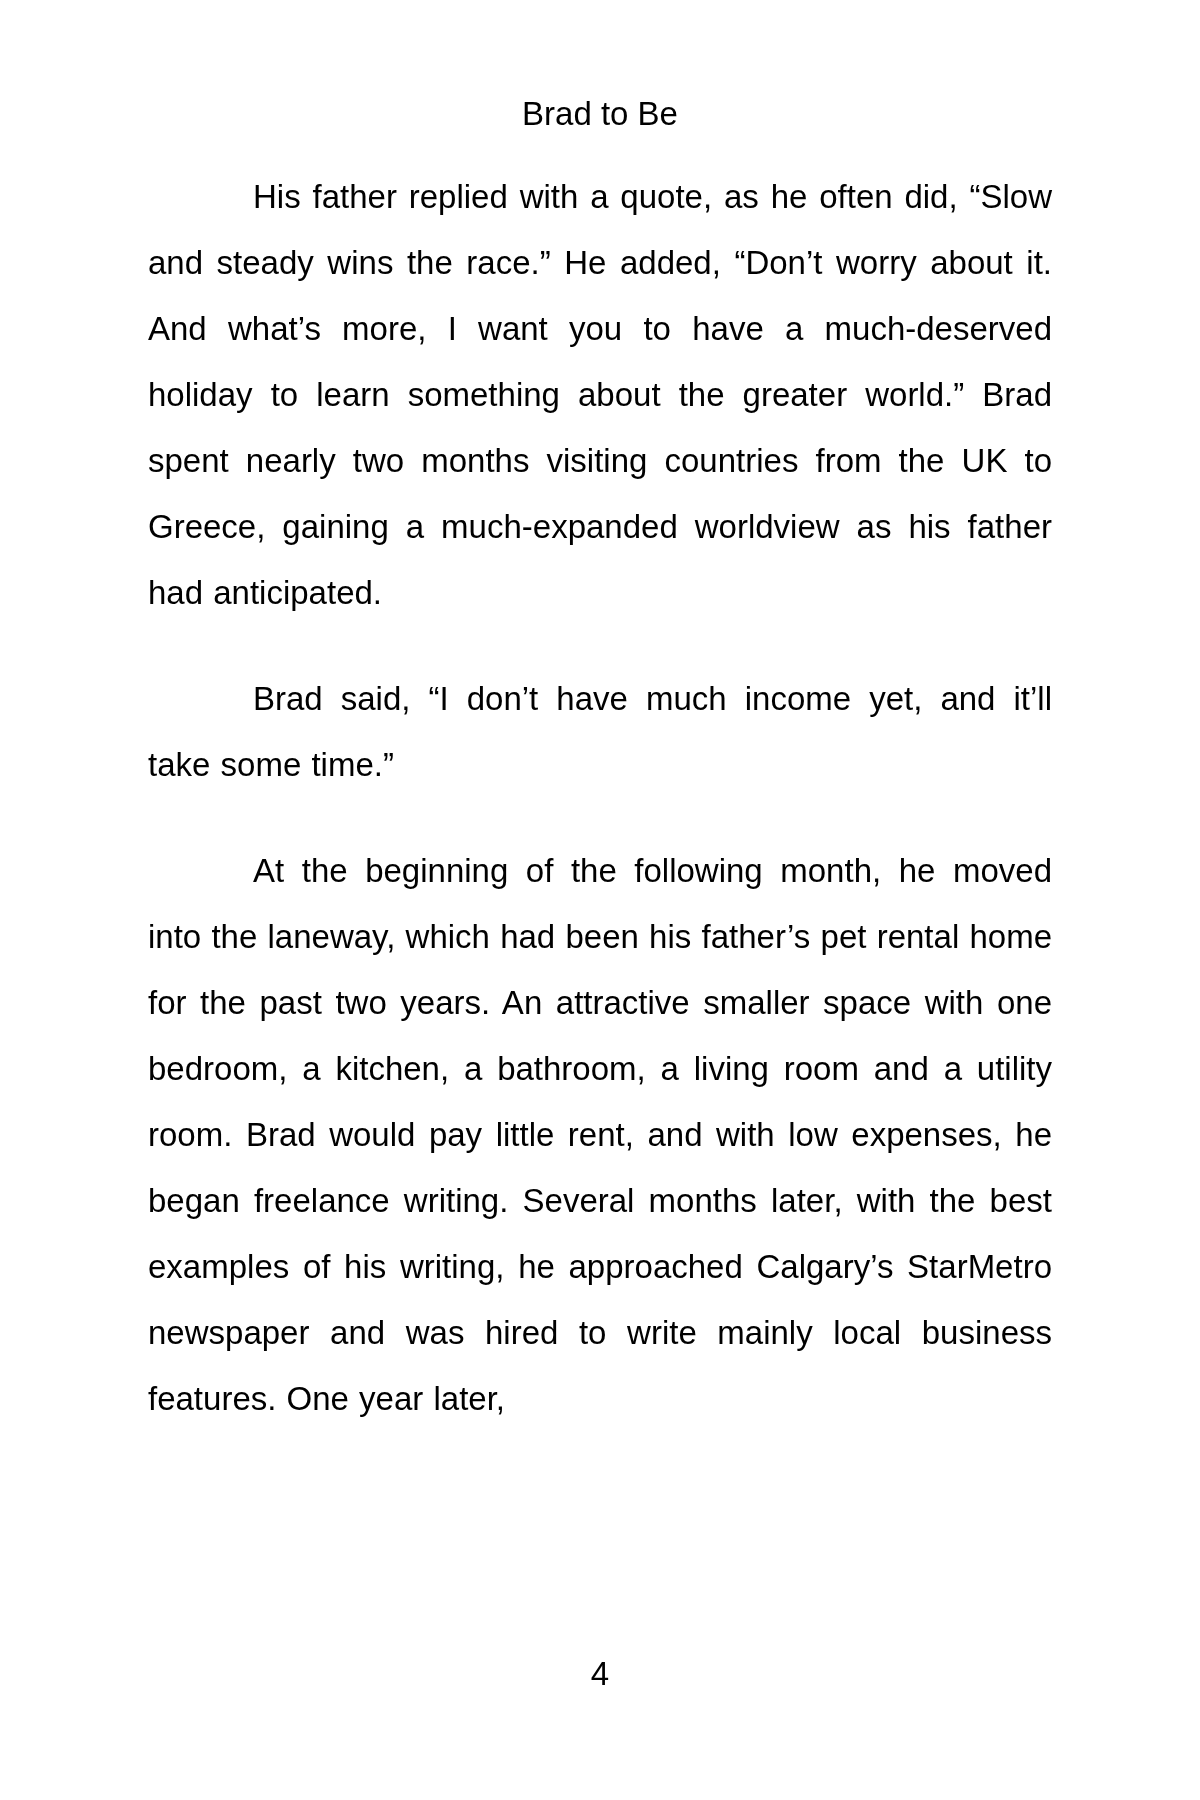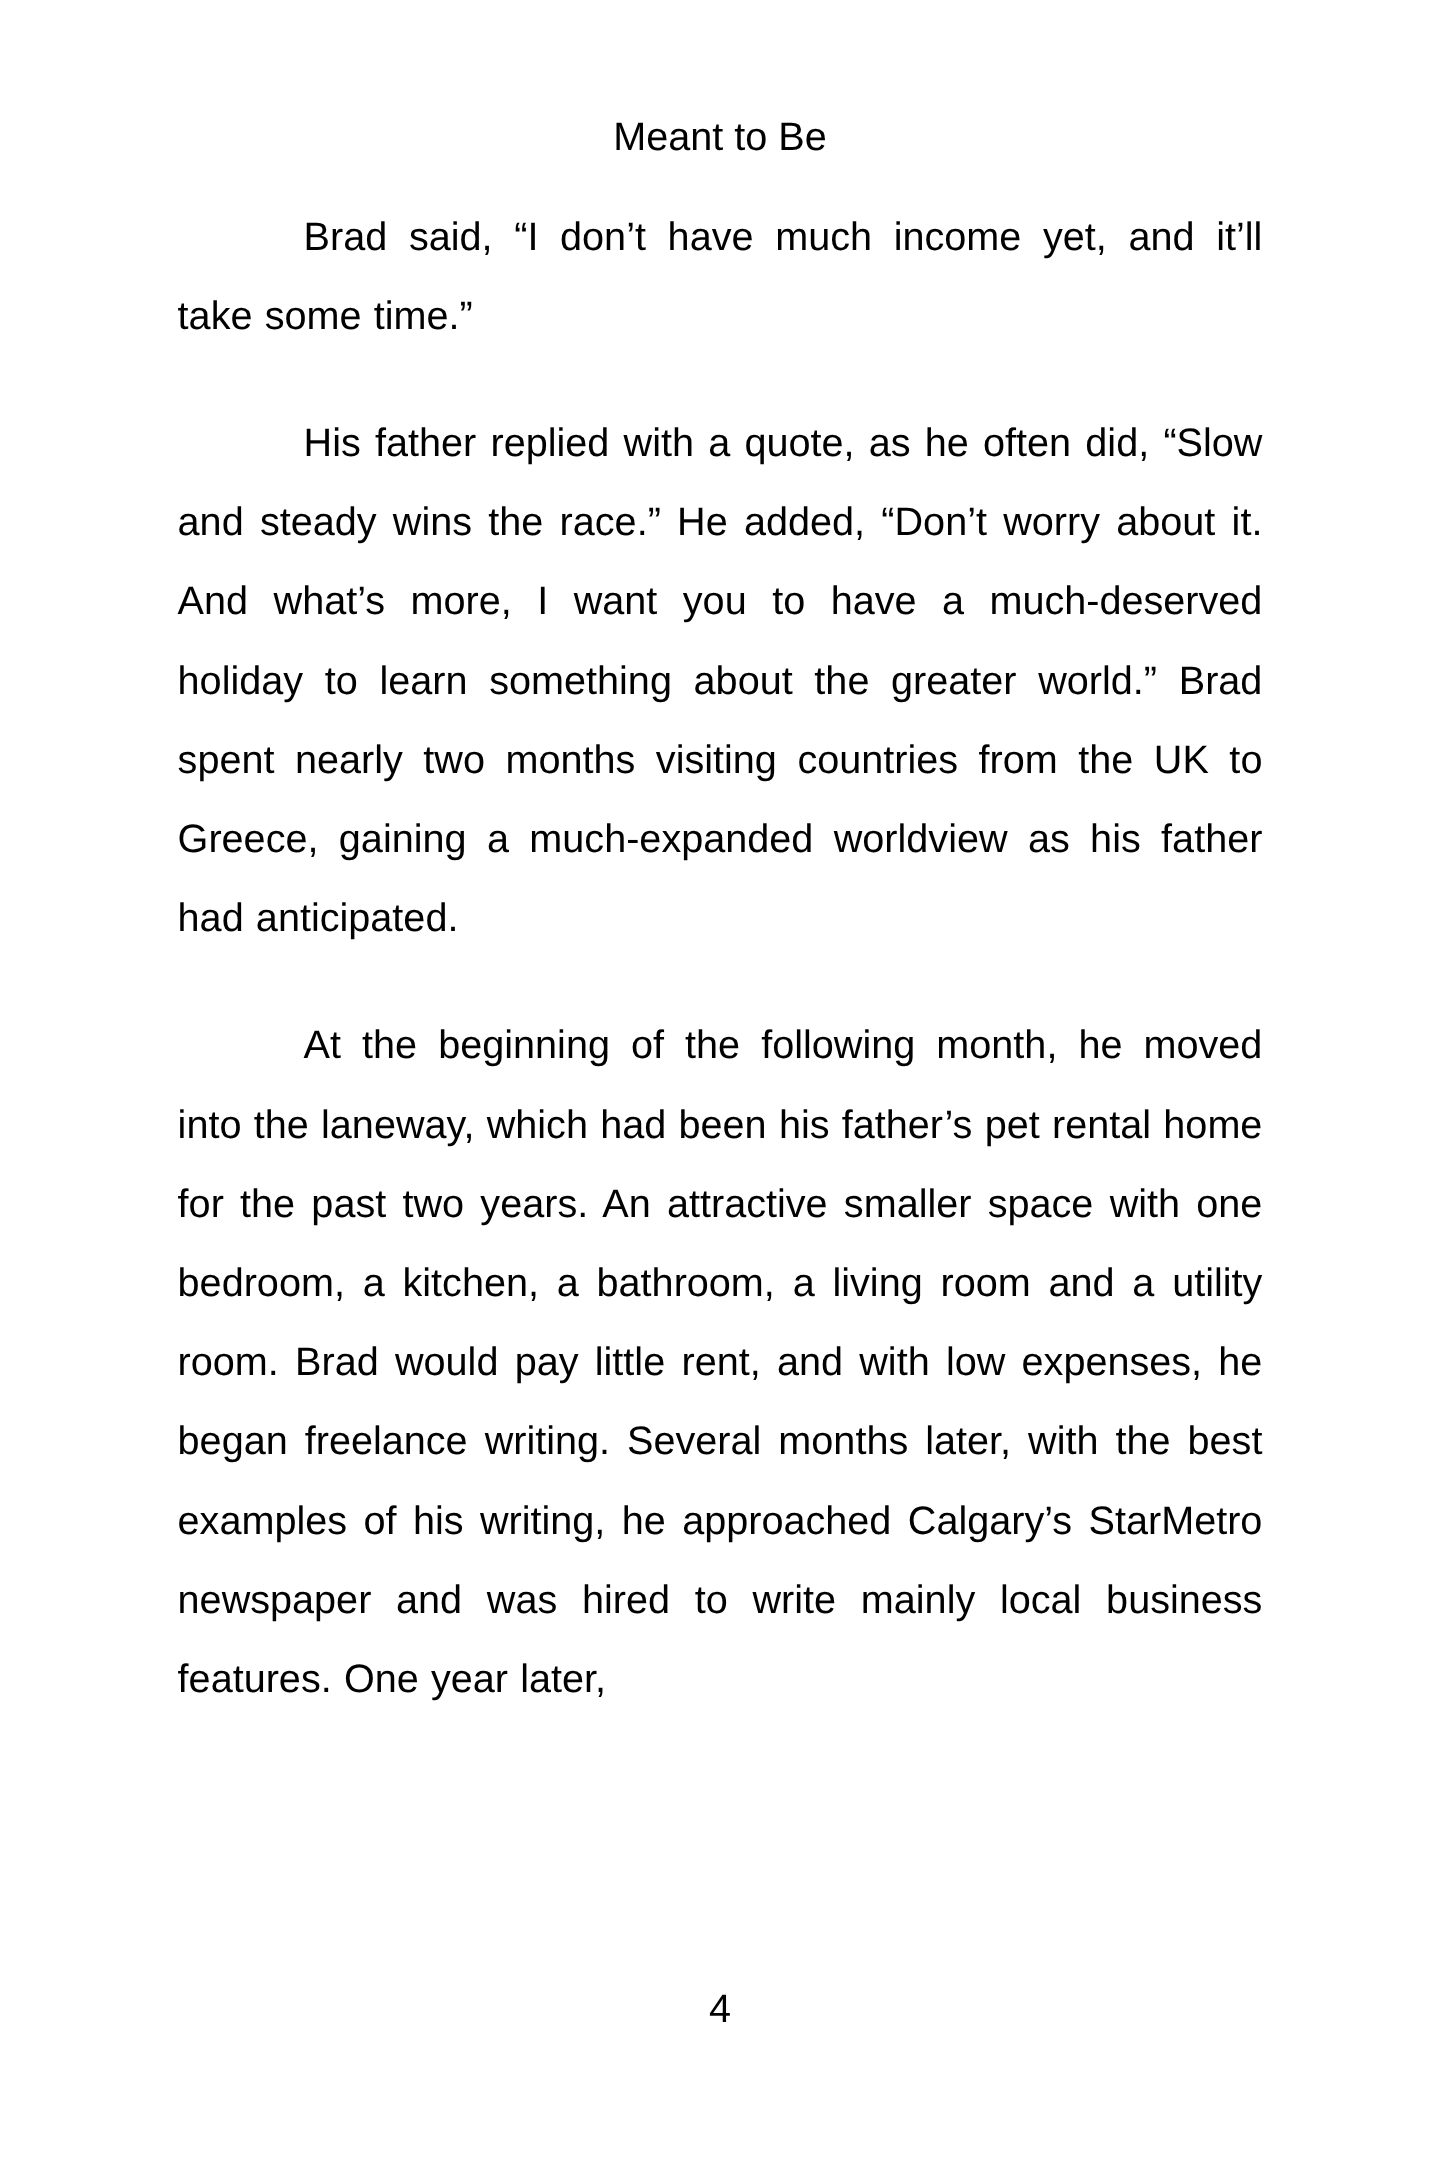--- a/index.html
+++ b/index.html
@@ -44,22 +44,22 @@
     width: 1200px;
     text-align: center;
     font-size: 33px;
     line-height: 44px;
   }
 </style>
 </head>
 <body>
 
 <div class="page">
-  <h1 class="title">Meant to Be</h1>
+  <h1 class="title">Brad to Be</h1>
+
+  <p class="body-para">His father replied with a quote, as he often did, “Slow and steady wins the race.” He added, “Don’t worry about it. And what’s more, I want you to have a much-deserved holiday to learn something about the greater world.” Brad spent nearly two months visiting countries from the UK to Greece, gaining a much-expanded worldview as his father had anticipated.</p>
 
   <p class="body-para">Brad said, “I don’t have much income yet, and it’ll take some time.”</p>
-
-  <p class="body-para">His father replied with a quote, as he often did, “Slow and steady wins the race.” He added, “Don’t worry about it. And what’s more, I want you to have a much-deserved holiday to learn something about the greater world.” Brad spent nearly two months visiting countries from the UK to Greece, gaining a much-expanded worldview as his father had anticipated.</p>
 
   <p class="body-para">At the beginning of the following month, he moved into the laneway, which had been his father’s pet rental home for the past two years. An attractive smaller space with one bedroom, a kitchen, a bathroom, a living room and a utility room. Brad would pay little rent, and with low expenses, he began freelance writing. Several months later, with the best examples of his writing, he approached Calgary’s StarMetro newspaper and was hired to write mainly local business features. One year later,</p>
 
   <div class="folio">4</div>
 </div>
 
 </body></html>

